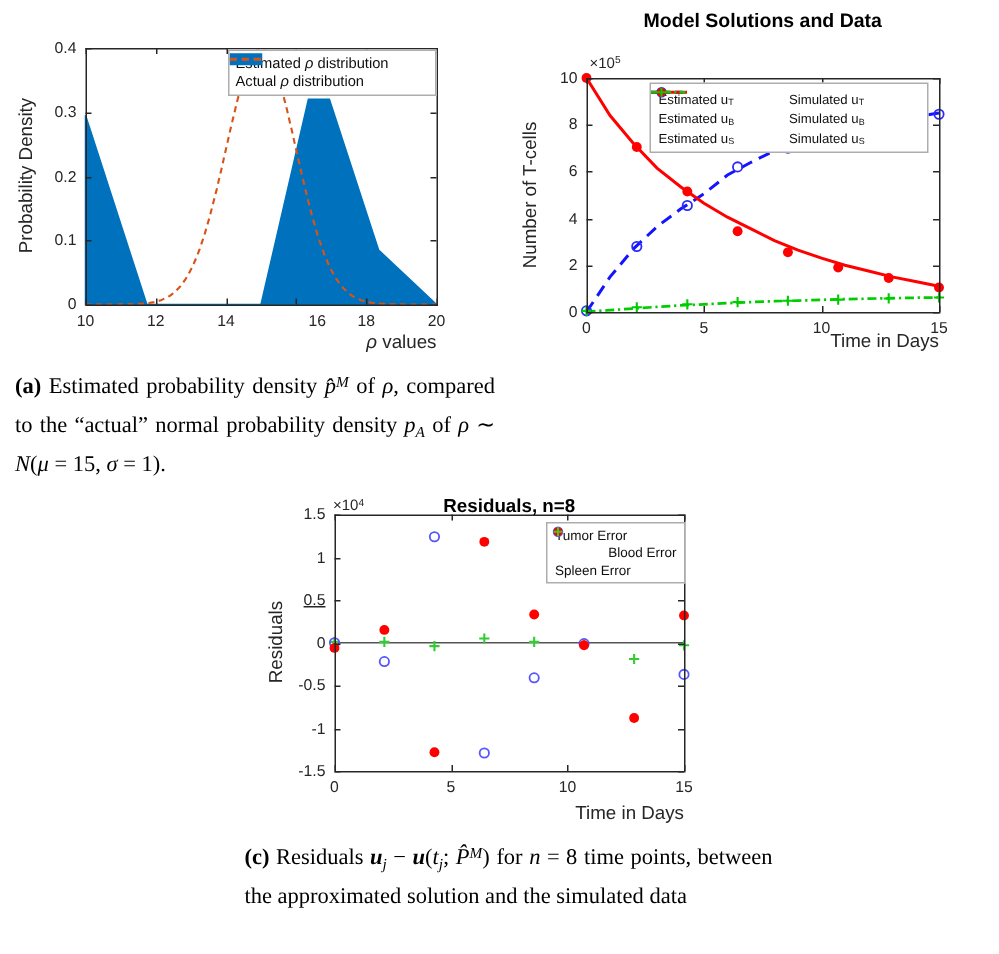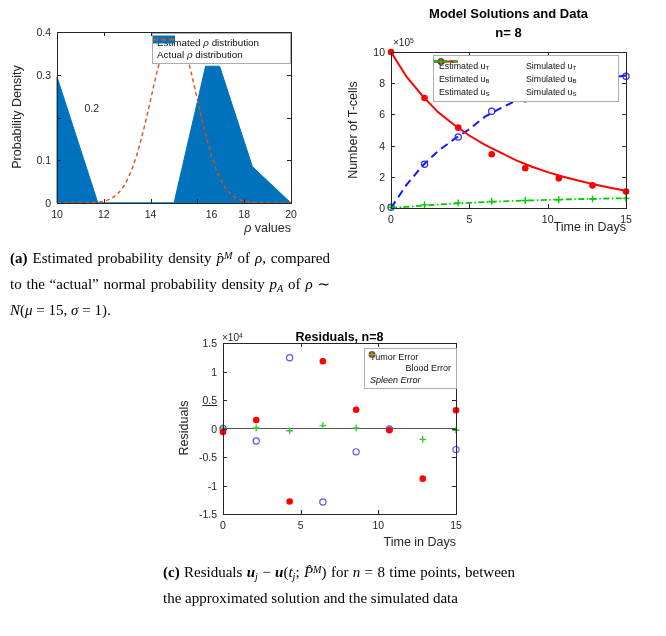--- a/index.html
+++ b/index.html
@@ -60,21 +60,21 @@
     <div class="ylab" style="left:17px;top:117px;">Probability Density</div>
     <div class="axlabel" style="left:57px;width:234px;top:221px;"><span class="si">ρ</span><span> values</span></div>
   <span class="tk xtk" style="left: 37px; top: 208px; width: 40px;">10</span>
       <span class="tk xtk" style="left: 83.8px; top: 208px; width: 40px;">12</span>
       <span class="tk xtk" style="left: 130.6px; top: 208px; width: 40px;">14</span>
       <span class="tk xtk" style="left: 177.4px; top: 208px; width: 40px; text-align: right;">16</span>
       <span class="tk xtk" style="left: 224.2px; top: 208px; width: 40px;">18</span>
       <span class="tk xtk" style="left: 271px; top: 208px; width: 40px;">20</span>
       <span class="tk ytk" style="left: 0px; width: 51px; top: 197px;">0</span>
       <span class="tk ytk" style="left: 0px; width: 51px; top: 154.25px;">0.1</span>
-      <span class="tk ytk" style="left: 0px; width: 51px; top: 102px; padding-left: 48px;">0.2</span>
+      <span class="tk ytk" style="left: 0px; width: 51px; top: 112px;">0.2</span>
       <span class="tk ytk" style="left: 0px; width: 51px; top: 68.75px;">0.3</span>
       <span class="tk ytk" style="left: 0px; width: 51px; top: 26px;">0.4</span>
       <div class="legend" style="left: 152px; top: 33px; width: 139px; padding: 2px 4px; display: grid; grid-template-columns: repeat(1, 1fr); font-size: 9.8px;">
         <div class="lrow" style="height: 12.5px;">
           <svg width="22" height="11">
             <rect x="0" y="1.5" width="22" height="8" fill="#0072BD"></rect>
           </svg>
           <span><span>Estimated </span><span class="si">ρ</span><span> distribution</span></span>
         </div>
         <div class="lrow" style="height: 12.5px;">
@@ -130,21 +130,20 @@
         <line x1="58" y1="146.5" x2="62" y2="146.5" stroke="#262626" stroke-width="1"></line>
         <line x1="293" y1="146.5" x2="289" y2="146.5" stroke="#262626" stroke-width="1"></line>
         <line x1="58" y1="114.5" x2="62" y2="114.5" stroke="#262626" stroke-width="1"></line>
         <line x1="293" y1="114.5" x2="289" y2="114.5" stroke="#262626" stroke-width="1"></line>
         <line x1="58" y1="83.5" x2="62" y2="83.5" stroke="#262626" stroke-width="1"></line>
         <line x1="293" y1="83.5" x2="289" y2="83.5" stroke="#262626" stroke-width="1"></line>
         <line x1="58" y1="52.5" x2="62" y2="52.5" stroke="#262626" stroke-width="1"></line>
         <line x1="293" y1="52.5" x2="289" y2="52.5" stroke="#262626" stroke-width="1"></line>
       </svg>
     <div class="title" style="left:58px;width:235px;top:6px;">Model Solutions and Data</div>
-    <div class="title" style="left:58px;width:235px;top:25px;">n= 8</div>
     <div class="ylab" style="left:20px;top:130px;">Number of T-cells</div>
     <div class="axlabel" style="left:58px;width:235px;top:220px;">Time in Days</div>
     <div class="yexp" style="left:60px;top:37px;"><span>×10</span><span class="ssup">5</span></div>
   <span class="tk xtk" style="left: 38px; top: 213px; width: 40px;">0</span>
       <span class="tk xtk" style="left: 116.333px; top: 213px; width: 40px;">5</span>
       <span class="tk xtk" style="left: 194.667px; top: 213px; width: 40px;">10</span>
       <span class="tk xtk" style="left: 273px; top: 213px; width: 40px;">15</span>
       <span class="tk ytk" style="left: 0px; width: 52px; top: 202px;">0</span>
       <span class="tk ytk" style="left: 0px; width: 52px; top: 170.8px;">2</span>
       <span class="tk ytk" style="left: 0px; width: 52px; top: 139.6px;">4</span>
@@ -262,21 +261,21 @@
             <circle cx="7" cy="5.5" r="2.9" fill="none" stroke="#5555FF" stroke-width="1.2"></circle>
           </svg>
           <span><span>Tumor Error</span></span>
         </div>
         <div class="lrow" style="height: 11.5px; justify-content: flex-end;">
           <svg width="14" height="11">
             <circle cx="7" cy="5.5" r="3" fill="#FF0000"></circle>
           </svg>
           <span><span>Blood Error</span></span>
         </div>
-        <div class="lrow" style="height: 11.5px; font-style: italic;">
+        <div class="lrow" style="height: 11.5px;">
           <svg width="14" height="11">
             <path d="M4 5.5 L10 5.5 M7 2.5 L7 8.5" stroke="#33CC33" stroke-width="1.4"></path>
           </svg>
           <span><span>Spleen Error</span></span>
         </div>
       </div>
     </div>
 
   <div class="caption" id="cap-a" style="left:10px;top:246px;width:320px;"><span class="sb">(a)</span><span> Estimated probability density </span><span class="si">p̂</span><span class="si ssup">M</span><span> of </span><span class="si">ρ</span><span>, compared to the “actual” normal probability density </span><span class="si">p</span><span class="si ssub">A</span><span> of </span><span class="si">ρ</span><span> ∼ </span><span class="si">N</span><span>(</span><span class="si">μ</span><span> = 15, </span><span class="si">σ</span><span> = 1).</span></div>
   <div class="caption" id="cap-c" style="left:163px;top:560px;width:352px;"><span class="sb">(c)</span><span> Residuals </span><span class="sbi">u</span><span class="si ssub">j</span><span> − </span><span class="sbi">u</span><span>(</span><span class="si">t</span><span class="si ssub">j</span><span>; </span><span class="si">P̂</span><span class="si ssup">M</span><span>) for </span><span class="si">n</span><span> = 8 time points, between the approximated solution and the simulated data</span></div>

